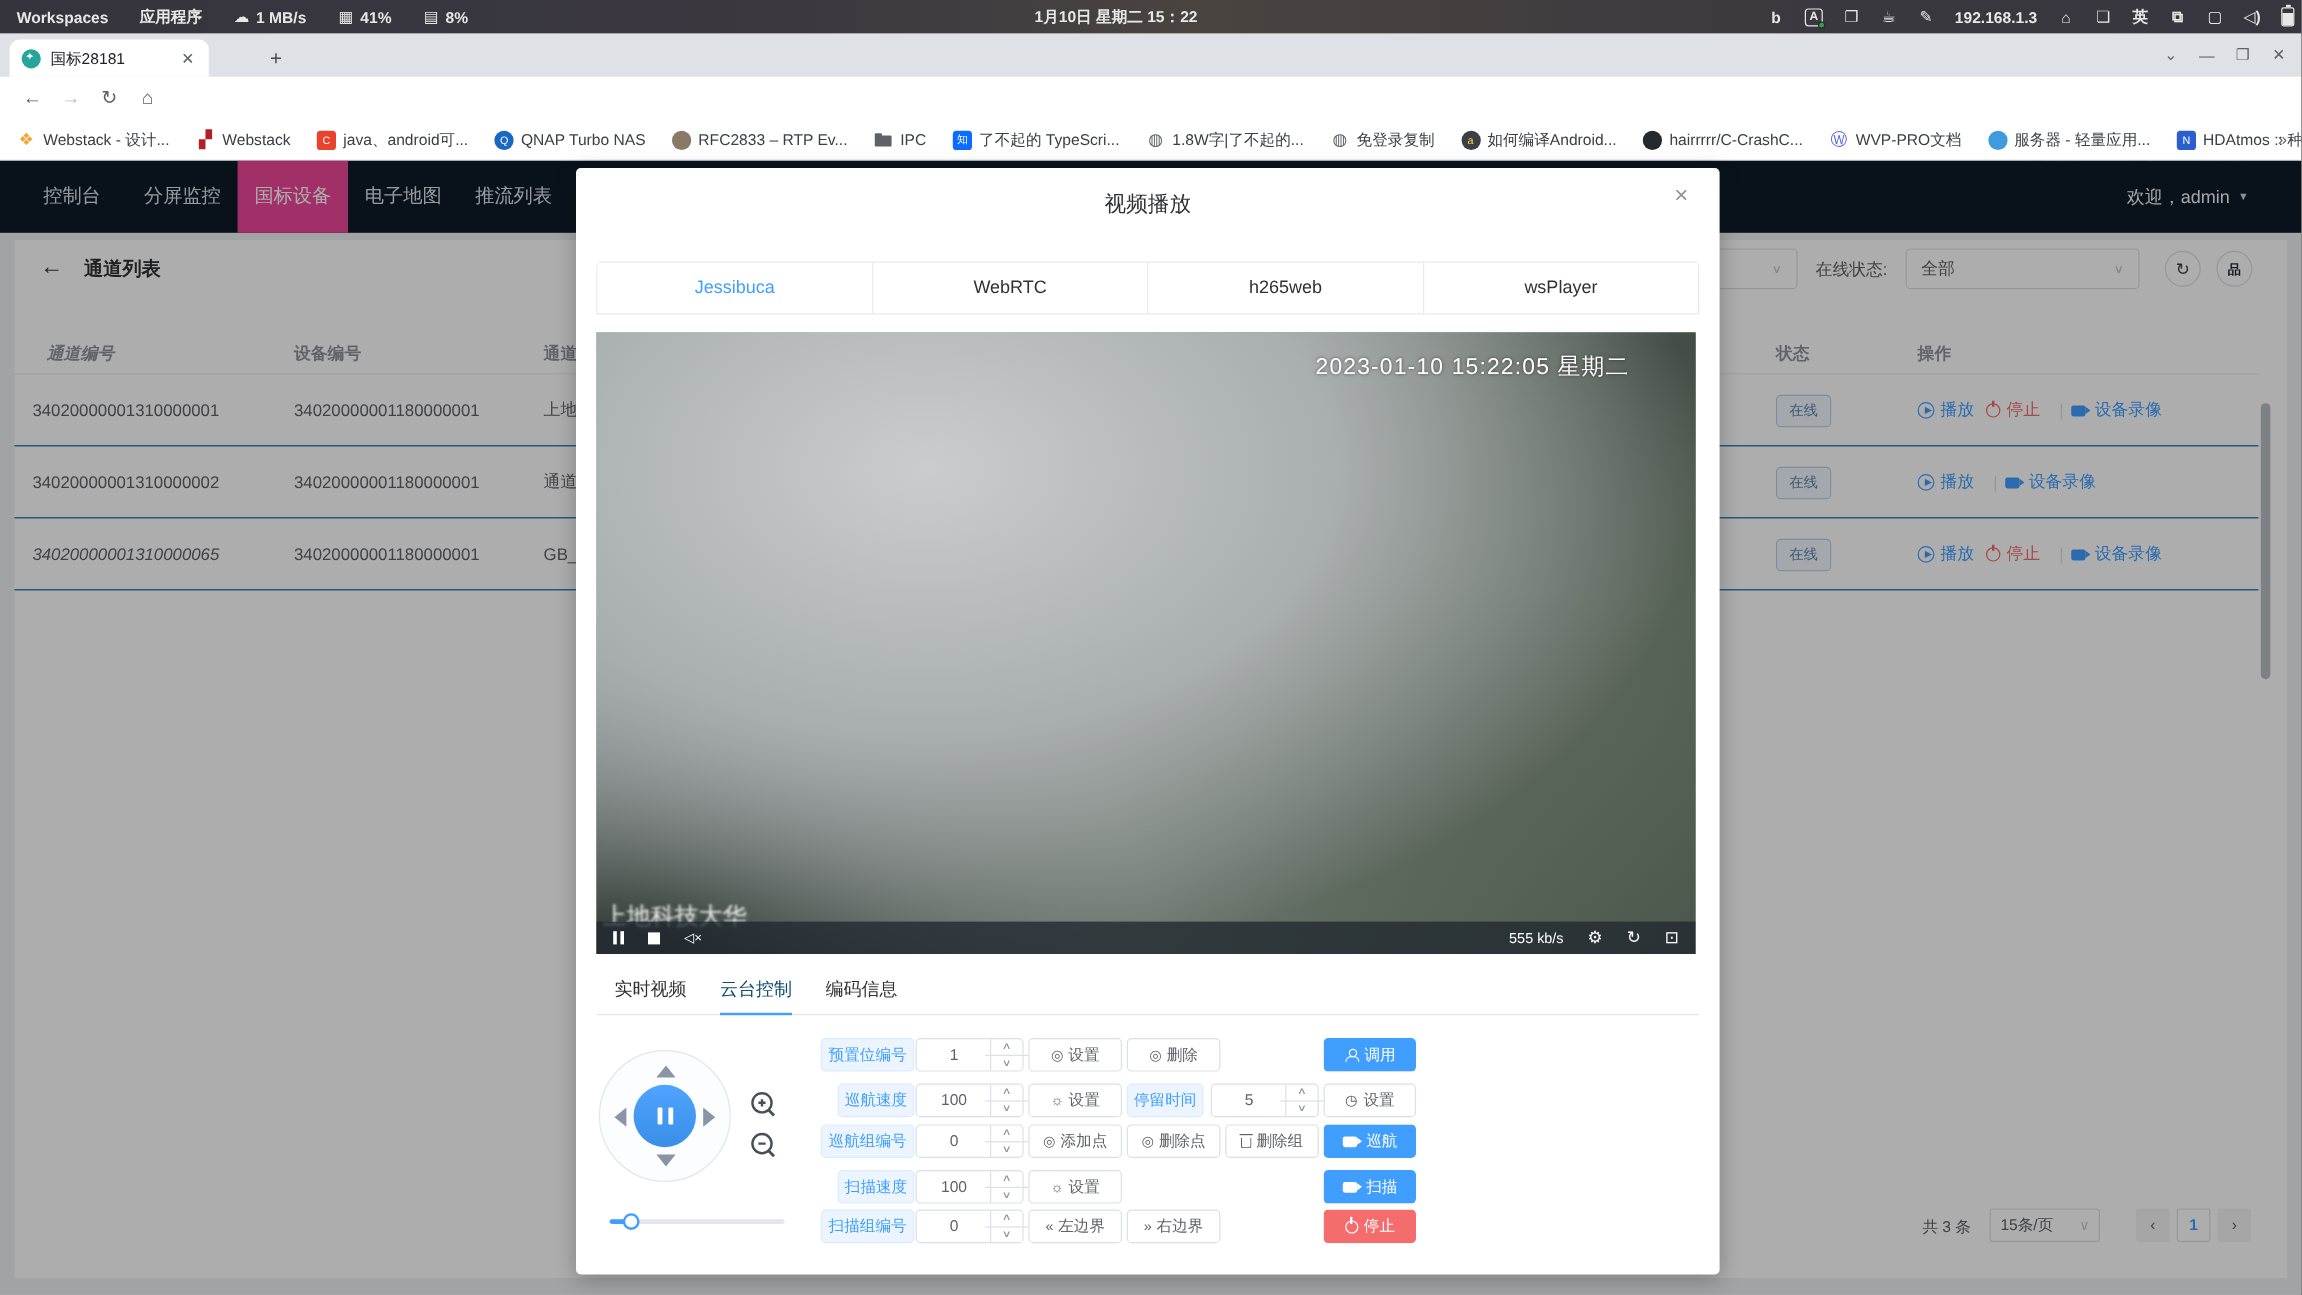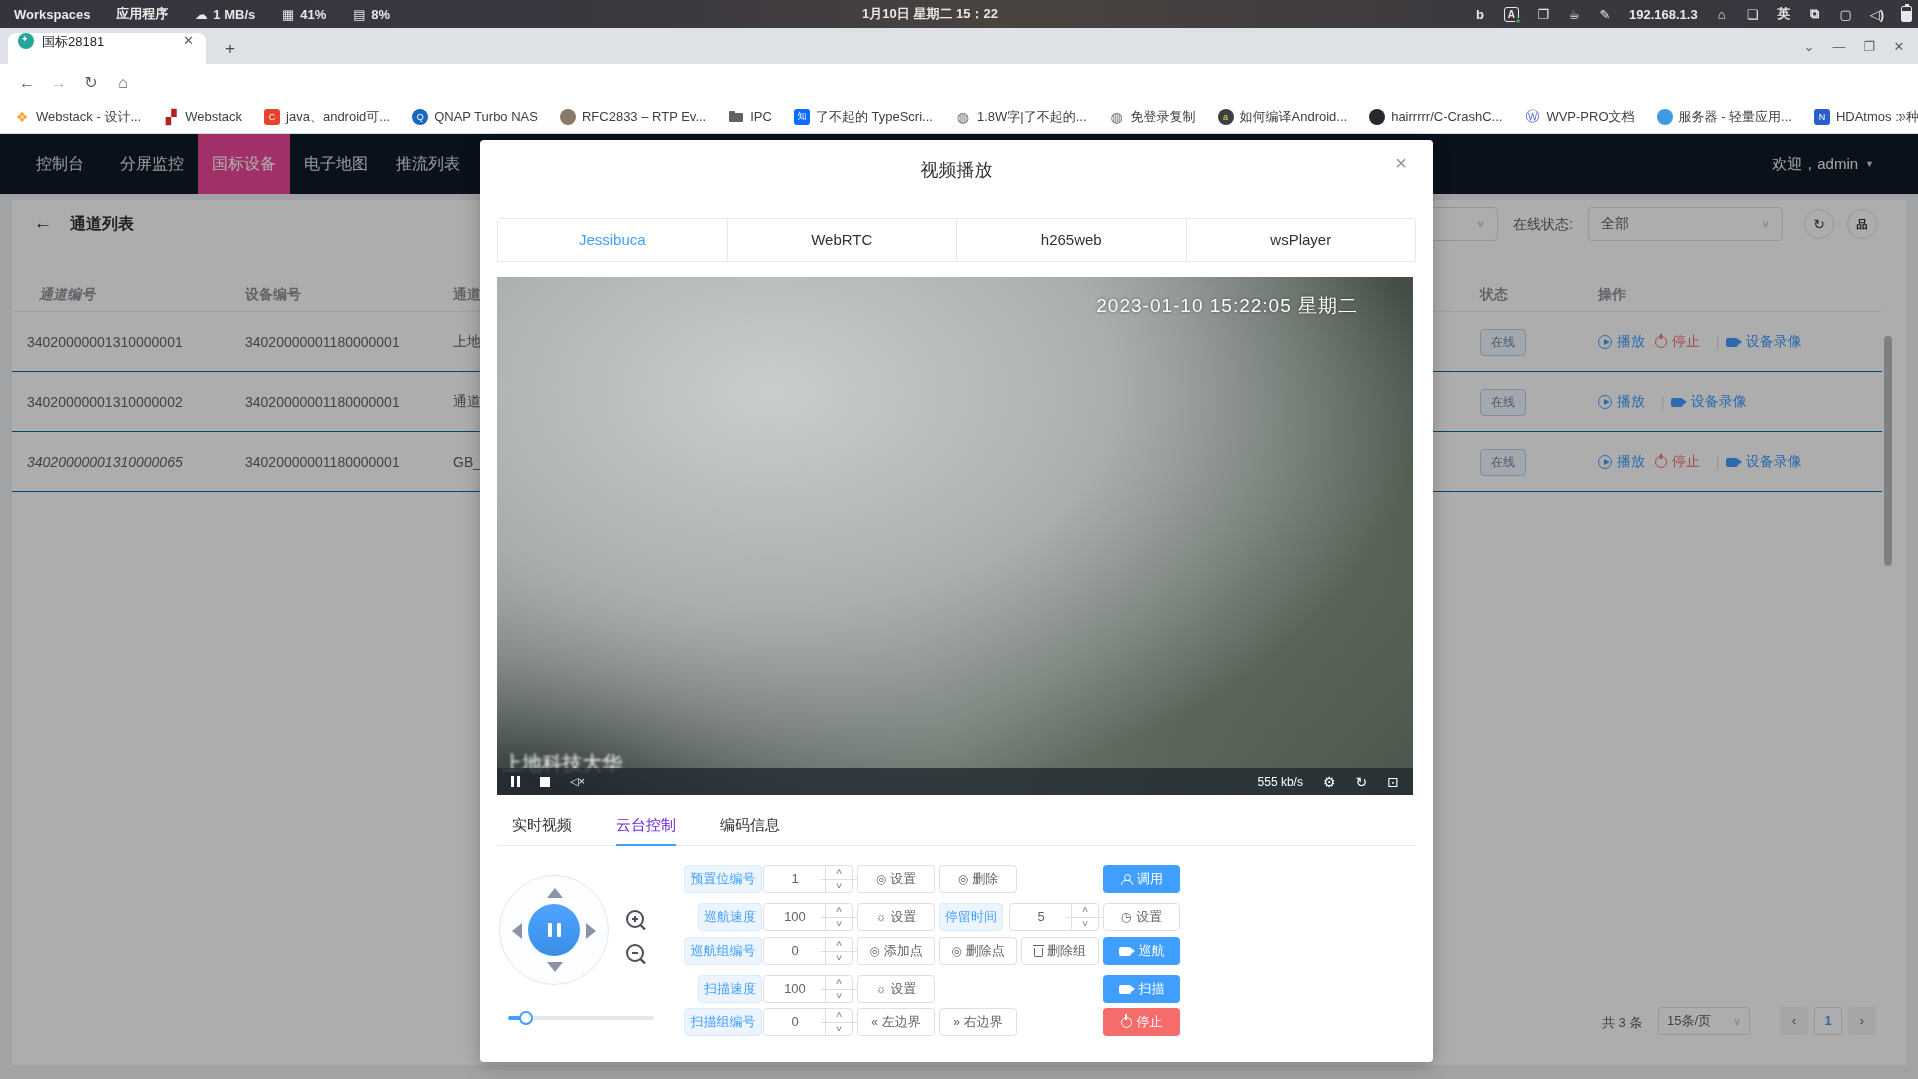--- a/index.html
+++ b/index.html
@@ -16,21 +16,21 @@
 #desktop-bar .db-center{position:absolute;left:760px;width:340px;text-align:center;font-weight:bold}
 #desktop-bar .db-right{position:absolute;right:6px;display:flex;align-items:center;gap:17px;font-weight:bold}
 .tray-icon{display:inline-flex;align-items:center;justify-content:center;min-width:14px;height:16px;font-size:13px;color:#e8e8e8}
 .tray-abox{width:15px;height:15px;border:1px solid #e8e8e8;border-radius:3px;font-size:10px;line-height:13px;text-align:center;position:relative}
 .tray-abox i{position:absolute;right:-3px;bottom:-3px;width:6px;height:6px;border-radius:50%;background:#35a24c;border:1px solid #2a2a2a}
 .battery{width:11px;height:16px;border:1px solid #e8e8e8;border-radius:2px;position:relative;background:linear-gradient(to top,#e8e8e8 70%,transparent 70%)}
 .battery:before{content:"";position:absolute;top:-3px;left:2.5px;width:4px;height:2px;background:#e8e8e8}
 
 
 #tabstrip{position:absolute;left:0;top:28px;width:1918px;height:36px;background:#dee1e6}
-.tab-active{position:absolute;left:8px;top:5px;width:198px;height:31px;background:#fff;border-radius:8px 8px 0 0;display:flex;align-items:flex-start;padding:0 10px;font-size:13px;color:#202124}
+.tab-active{position:absolute;left:8px;top:5px;width:166px;height:31px;background:#fff;border-radius:8px 8px 0 0;display:flex;align-items:center;padding:0 10px;font-size:13px;color:#202124}
 .tab-favicon{width:16px;height:16px;border-radius:50%;background:#26a69a;margin-right:8px;position:relative;flex:none}
 .tab-favicon:before{content:"✦";position:absolute;left:3px;top:1px;font-size:9px;color:#fff}
 .tab-title{flex:1;white-space:nowrap;overflow:hidden}
 .tab-close{color:#5f6368;font-size:13px;padding:0 2px}
 .newtab-btn{position:absolute;left:218px;top:9px;width:24px;height:24px;color:#45484d;font-size:17px;text-align:center;line-height:23px}
 .win-ctl{position:absolute;top:0;height:36px;display:flex;align-items:center;color:#5f6368;font-size:13px}
 .win-ctl span{width:30px;text-align:center}
 
 
 #toolbar{position:absolute;left:0;top:64px;width:1918px;height:36px;background:#fff}
@@ -110,23 +110,23 @@
 .vid-wm{position:absolute;left:5px;bottom:18px;font-size:20px;color:rgba(255,255,255,.85);filter:blur(1.1px);text-shadow:2px 1px 2px rgba(120,130,125,.9)}
 .vid-bar{position:absolute;left:0;bottom:0;width:916px;height:27px;background:rgba(32,40,47,.78);display:flex;align-items:center;color:#fff}
 .vb-left{display:flex;align-items:center;gap:20px;padding-left:14px}
 .vb-right{margin-left:auto;display:flex;align-items:center;gap:20px;padding-right:14px;font-size:12px}
 .ic-pause{display:inline-flex;gap:3px}.ic-pause i{width:3px;height:11px;background:#fff}
 .ic-stop{width:10px;height:10px;background:#fff}
 .ic-vol{font-size:11px;color:#fff}
 .vb-ico{font-size:14px;color:#fff}
 
 
-#subtabs{position:absolute;left:17px;top:668px;width:919px;height:38px;border-bottom:1px solid #e4e7ed;display:flex;gap:44px;padding-left:15px}
+#subtabs{position:absolute;left:17px;top:668px;width:919px;height:38px;border-bottom:1px solid #e4e7ed;display:flex;gap:28px;padding-left:15px}
 .stab{height:38px;line-height:34px;font-size:15px;color:#303133}
-.stab.active{color:#6d28d9;border-bottom:2px solid #409eff}
+.stab.active{color:#0c4a6e;border-bottom:2px solid #409eff}
 
 
 #pad{position:absolute;left:19px;top:735px;width:110px;height:110px;border-radius:50%;background:#fcfdfe;border:1px solid #e2e6ec}
 .pad-arrow{position:absolute;width:0;height:0}
 .pad-up{left:47px;top:12px;border-left:8px solid transparent;border-right:8px solid transparent;border-bottom:10px solid #8b93a7}
 .pad-down{left:47px;bottom:12px;border-left:8px solid transparent;border-right:8px solid transparent;border-top:10px solid #8b93a7}
 .pad-left{left:12px;top:47px;border-top:8px solid transparent;border-bottom:8px solid transparent;border-right:10px solid #8b93a7}
 .pad-right{right:12px;top:47px;border-top:8px solid transparent;border-bottom:8px solid transparent;border-left:10px solid #8b93a7}
 .pad-center{position:absolute;left:28px;top:28px;width:52px;height:52px;border-radius:50%;background:linear-gradient(180deg,#4ea4ff,#3a8ee6);display:flex;align-items:center;justify-content:center;gap:5px}
 .pad-center i{width:4px;height:14px;background:#fff;border-radius:1px}

